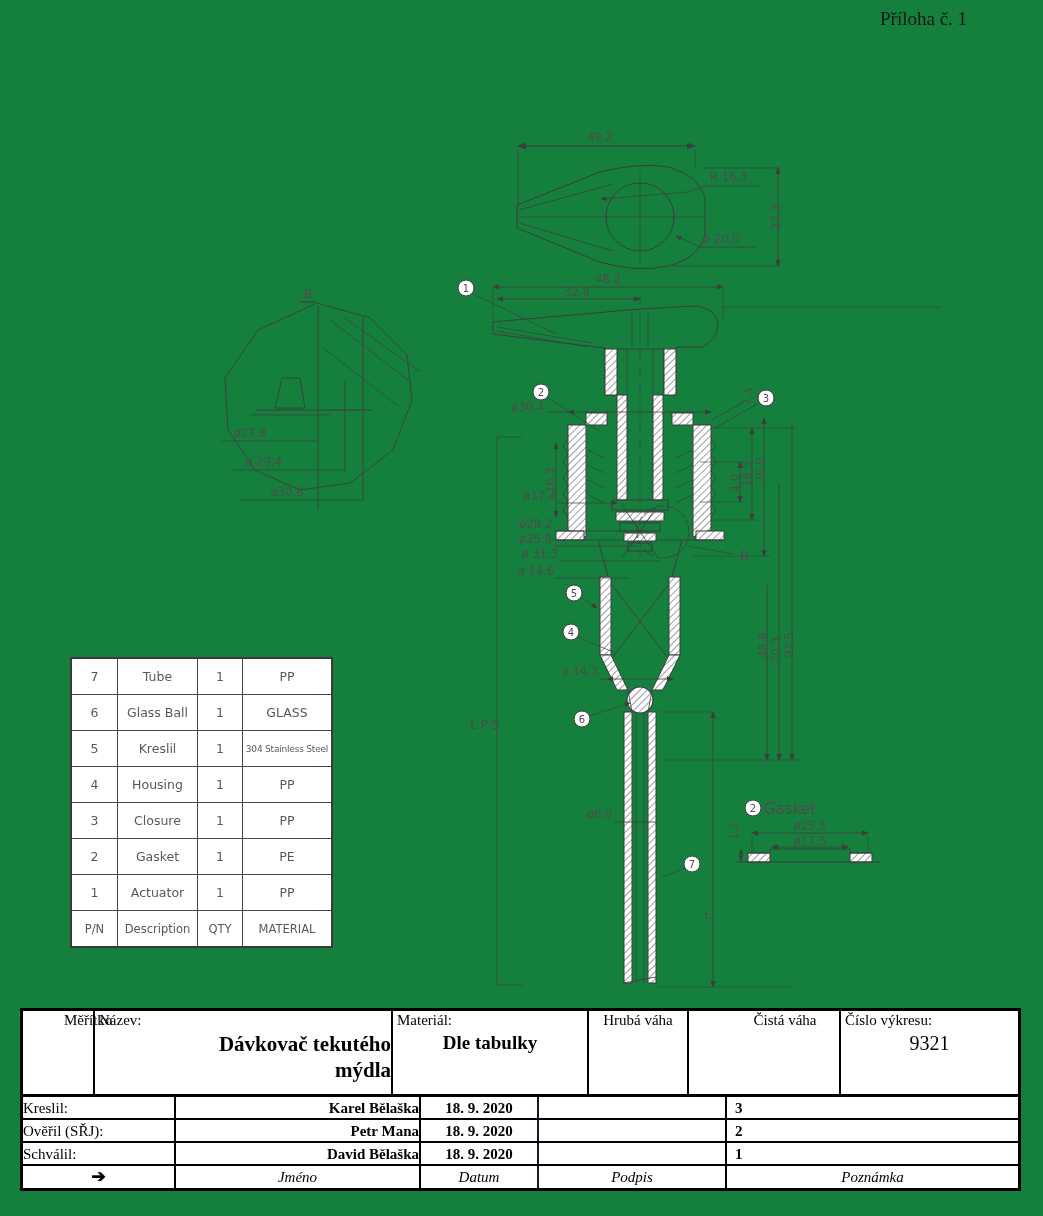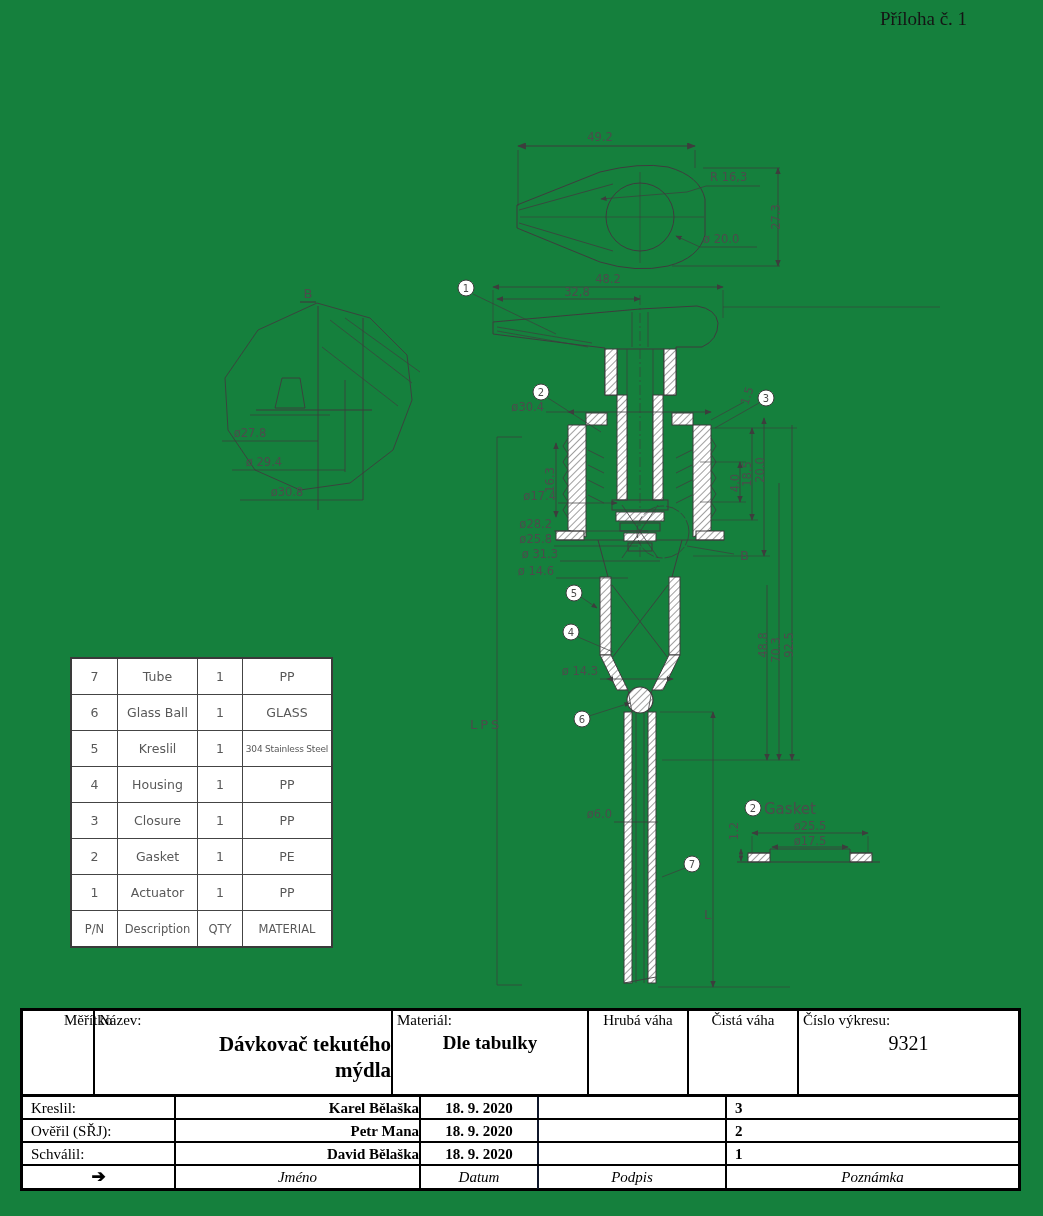--- a/index.html
+++ b/index.html
@@ -14,28 +14,28 @@
   .bom .hdr{font-size:11.5px;}
   
   .tblock{position:absolute;left:20px;top:1008px;width:1001px;height:183px;border:3px solid #000;box-sizing:border-box;background:#fff;color:#000;}
   .tb-top{display:flex;height:86px;border-bottom:3px solid #000;box-sizing:border-box;}
   .tb-cell{border-right:2px solid #000;box-sizing:border-box;position:relative;}
   .tb-cell .lbl{font-size:15px;padding:1px 4px;display:block;}
   .tb-scale{width:72px;padding-left:37px;}
   .tb-name{width:298px;}
   .tb-material{width:196px;}
   .tb-gross{width:100px;text-align:center;}
-  .tb-net{width:110px;text-align:center;}
+  .tb-net{width:110px;text-align:center;margin-left:42px;}
   .tb-dno{flex:1;border-right:none;}
   .tb-title{font-weight:bold;font-size:21px;text-align:right;line-height:1.25;margin-top:1px;}
   .tb-matval{font-weight:bold;font-size:19px;text-align:center;margin-top:2px;}
   .tb-dnoval{font-weight:normal;font-size:20px;text-align:center;margin-top:2px;}
   .tb-row{display:flex;height:23px;border-bottom:2px solid #000;box-sizing:border-box;font-size:15px;line-height:22px;}
   .tb-row:last-child{border-bottom:none;}
-  .c-role{width:153px;border-right:2px solid #000;box-sizing:border-box;padding-left:8px;}
+  .c-role{width:153px;border-right:2px solid #000;box-sizing:border-box;}
   .c-name{width:245px;border-right:2px solid #000;box-sizing:border-box;text-align:right;font-weight:bold;}
   .c-date{width:118px;border-right:2px solid #0f172a;box-sizing:border-box;text-align:center;font-weight:bold;}
   .c-sig{width:188px;border-right:2px solid #000;box-sizing:border-box;}
   .c-note{flex:1;padding-left:8px;font-weight:bold;}
   .ftr .c-role{text-align:center;padding-left:0;font-weight:bold;font-size:17px;}
   .ftr .c-name,.ftr .c-date,.ftr .c-sig,.ftr .c-note{font-style:italic;font-weight:normal;text-align:center;padding-left:0;}
   
   svg text{font-family:"DejaVu Sans",sans-serif;fill:#4c4c4c;}
   .dim{font-size:11.5px;}
   .dim-md{font-size:13px;}

